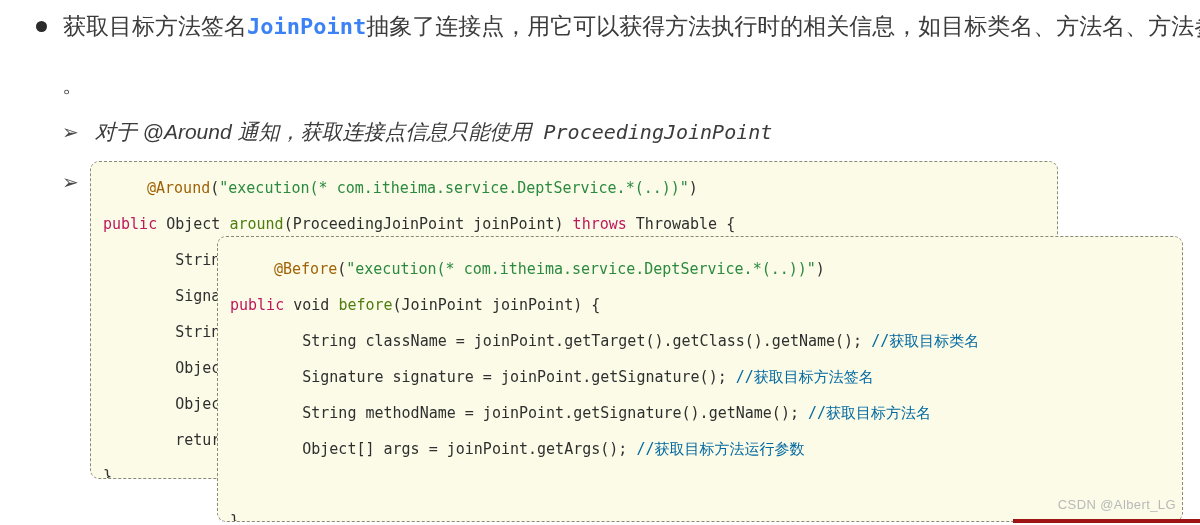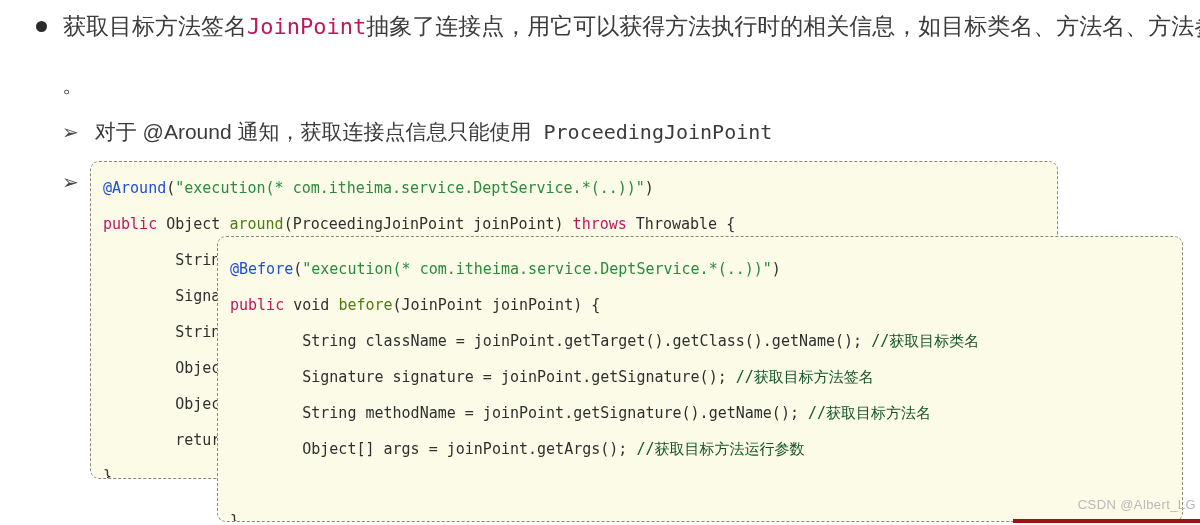--- a/index.html
+++ b/index.html
@@ -35,23 +35,23 @@
     flex: 0 0 auto;
   }
   .bullet-text {
     font-size: 23px;
     line-height: 33px;
     letter-spacing: 0px;
     color: #3b3b3b;
     white-space: nowrap;
   }
   .kw-red {
-    color: #be185d;
+    color: #3b82f6;
     font-family: "DejaVu Sans Mono", "Liberation Mono", monospace;
-    font-weight: 400;
+    font-weight: 700;
     font-size: 22px;
   }
 
   .period-mark {
     position: absolute;
     left: 62px;
     top: 70px;
     font-size: 22px;
     line-height: 30px;
     color: #3b3b3b;
@@ -72,20 +72,21 @@
     color: #4a4a4a;
     margin-right: 16px;
     flex: 0 0 auto;
     font-family: "DejaVu Sans", sans-serif;
   }
   .arrow-text {
     font-size: 21px;
     line-height: 28px;
     color: #3b3b3b;
     white-space: nowrap;
+    font-style: italic;
   }
   .mono-20 {
     font-family: "DejaVu Sans Mono", "Liberation Mono", monospace;
     font-size: 20px;
   }
 
   
   .code-block {
     position: absolute;
     background: #fbfbe8;
@@ -110,31 +111,31 @@
   #code-block-before {
     left: 217px;
     top: 236px;
     width: 966px;
     height: 286px;
     padding: 14px 0 0 12px;
     z-index: 2;
   }
   .code-line { height: 36px; }
 
-  .tok-ann  { color: #1d4ed8; }
+  .tok-ann  { color: #a16207; margin-left: 44px; }
   .tok-str  { color: #2a8a3e; }
   .tok-kw   { color: #be185d; }
   .tok-meth { color: #4d7c0f; }
-  .tok-cmt  { color: #14532d; }
+  .tok-cmt  { color: #0369a1; }
   .tok-plain{ color: #2f2f2f; }
 
   
   .watermark {
     position: absolute;
-    right: 4px;
+    right: 24px;
     top: 497px;
     font-size: 13px;
     color: #b9b9b9;
     font-family: "Liberation Sans", sans-serif;
     letter-spacing: 0.4px;
     z-index: 5;
   }
 
   
   .bottom-rule {

